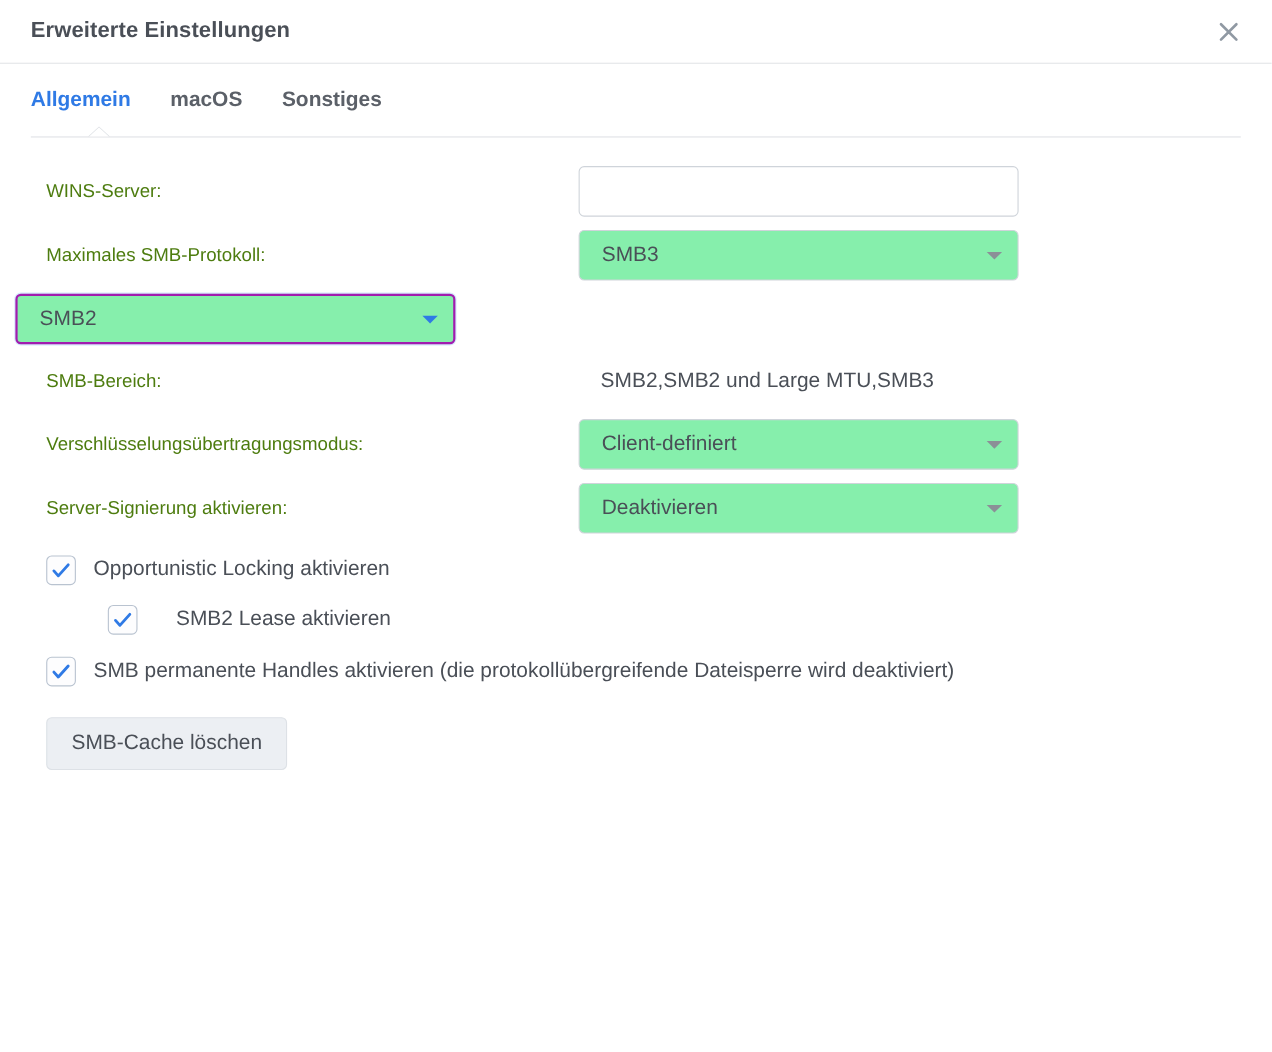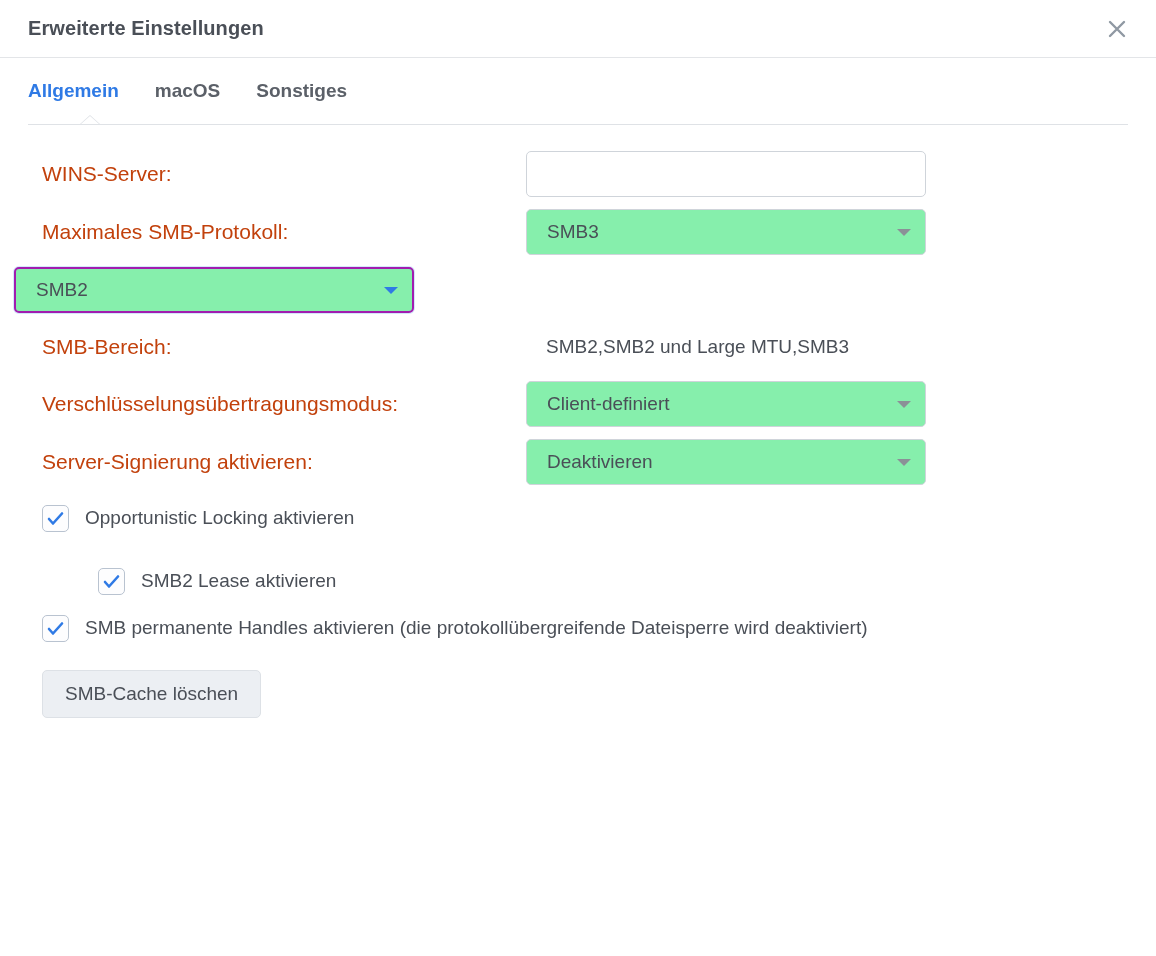--- a/index.html
+++ b/index.html
@@ -110,22 +110,22 @@
   }
   .row {
     display: flex;
     align-items: center;
     min-height: 44px;
     margin-bottom: 12px;
   }
   .label {
     width: 512px;
     padding-left: 28px;
-    font-size: 21px;
-    color: #c2410c;
+    font-size: 17px;
+    color: #4d7c0f;
     white-space: nowrap;
   }
   .field { flex: 1; }
 
   .text-input {
     width: 400px;
     height: 46px;
     border: 1px solid #cfd4da;
     border-radius: 5px;
     background: #fff;
@@ -173,21 +173,21 @@
     white-space: nowrap;
   }
 
   
   .check-row {
     display: flex;
     align-items: center;
     margin-top: 18px;
     padding-left: 28px;
   }
-  .check-row.indented { padding-left: 84px; margin-top: 34px; }
+  .check-row.indented { padding-left: 84px; margin-top: 16px; gap: 19px; }
   .cb {
     width: 27px;
     height: 27px;
     min-width: 27px;
     border: 1px solid #b9c3d0;
     border-radius: 5px;
     background: #fdfdfe;
     display: flex;
     align-items: center;
     justify-content: center;

